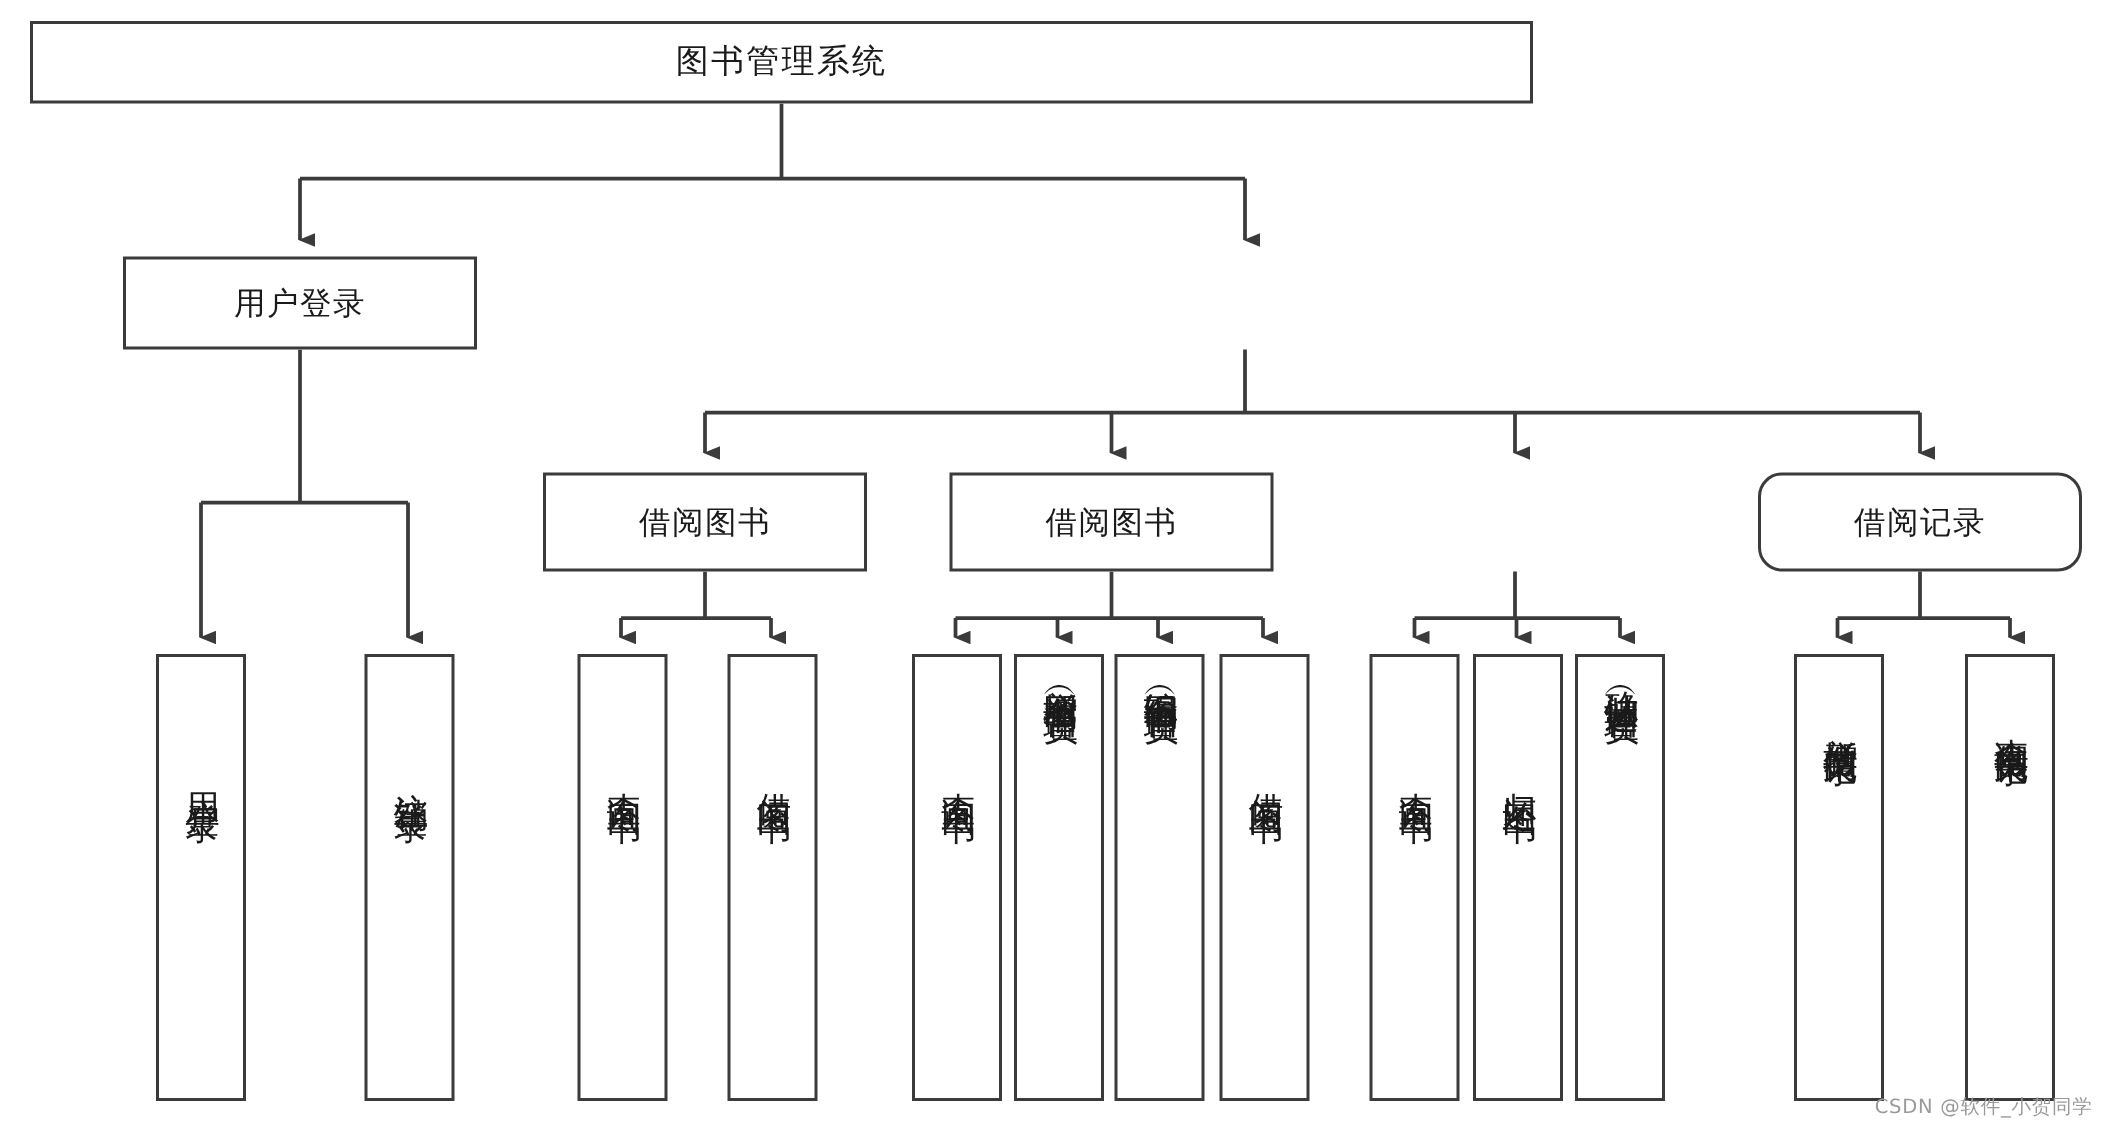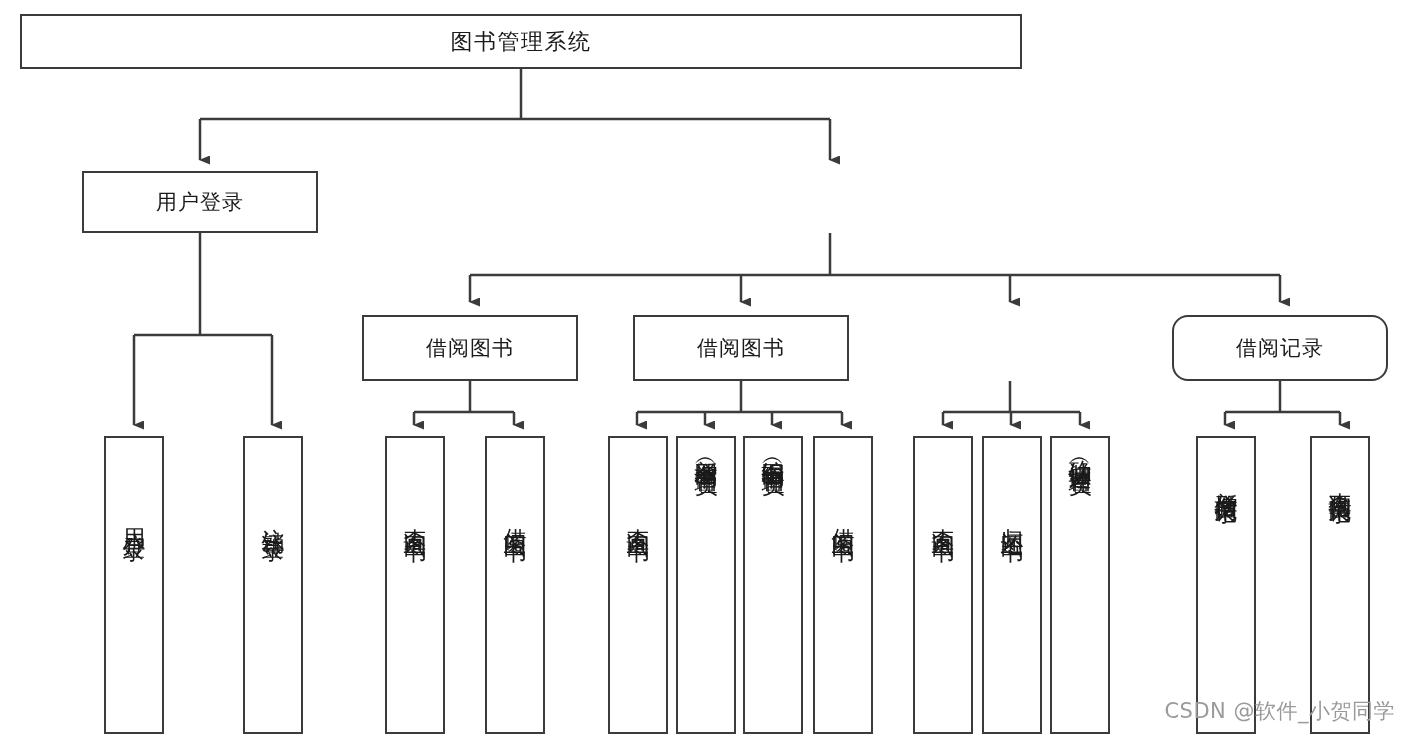--- a/index.html
+++ b/index.html
@@ -63,22 +63,22 @@
     line-height: 1;
     letter-spacing: 4px;
     white-space: nowrap;
   }
   .node.vert.tall .label {
     letter-spacing: 2px;
   }
   #watermark {
     position: absolute;
     right: 10px;
-    bottom: 22px;
-    font-size: 21px;
+    bottom: 0;
+    font-size: 13px;
     color: #9a9a9a;
     letter-spacing: 0.5px;
     white-space: nowrap;
   }
 </style>
 </head>
 <body>
 
 <div id="diagram">
 

